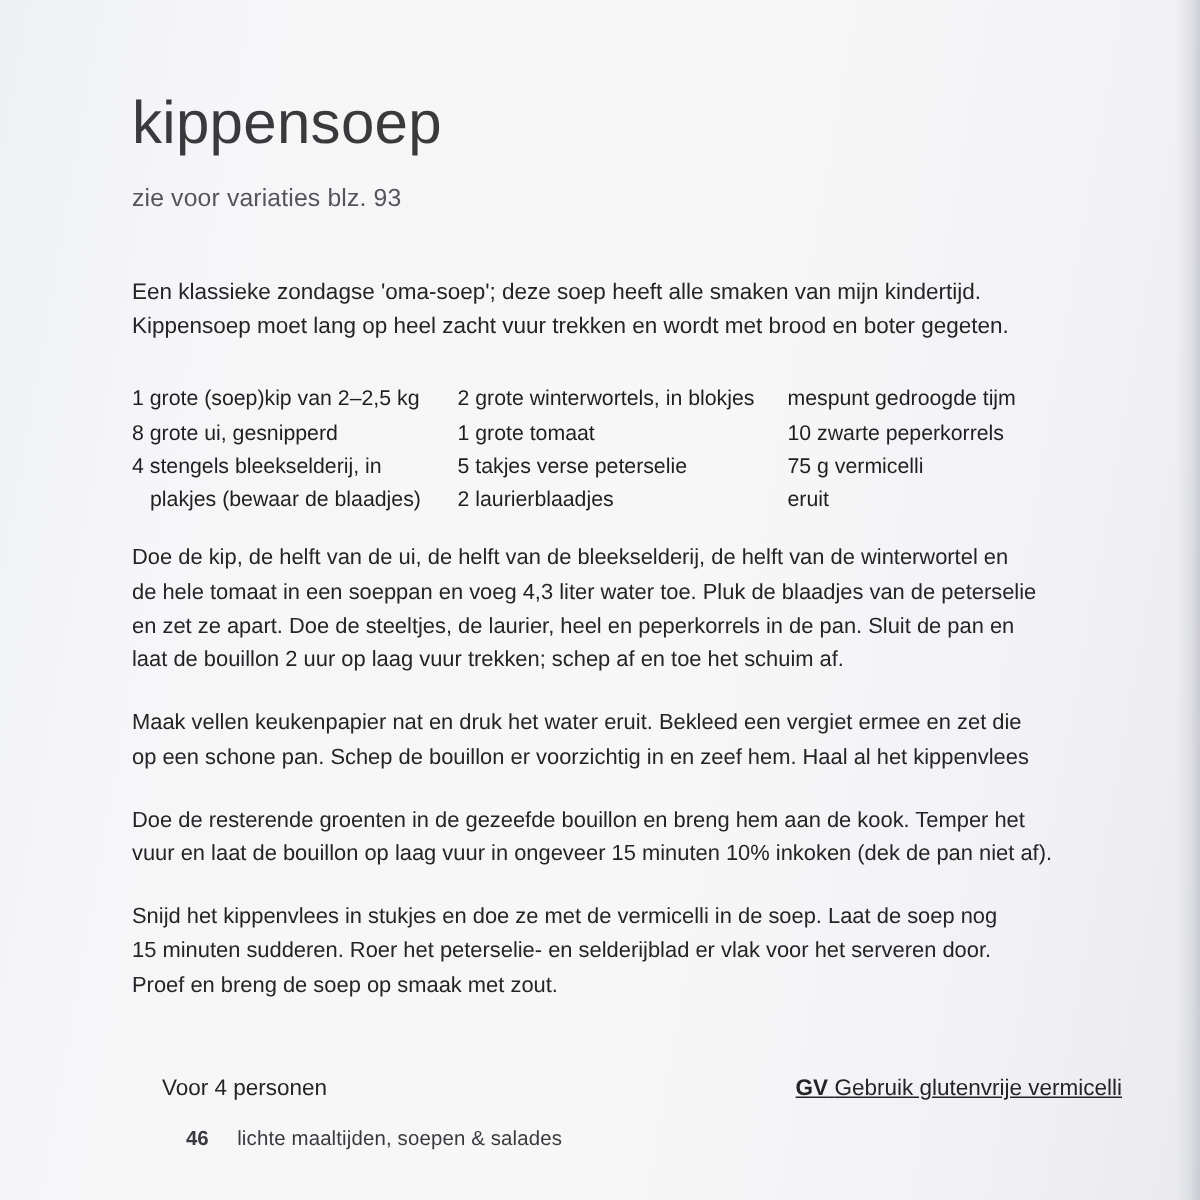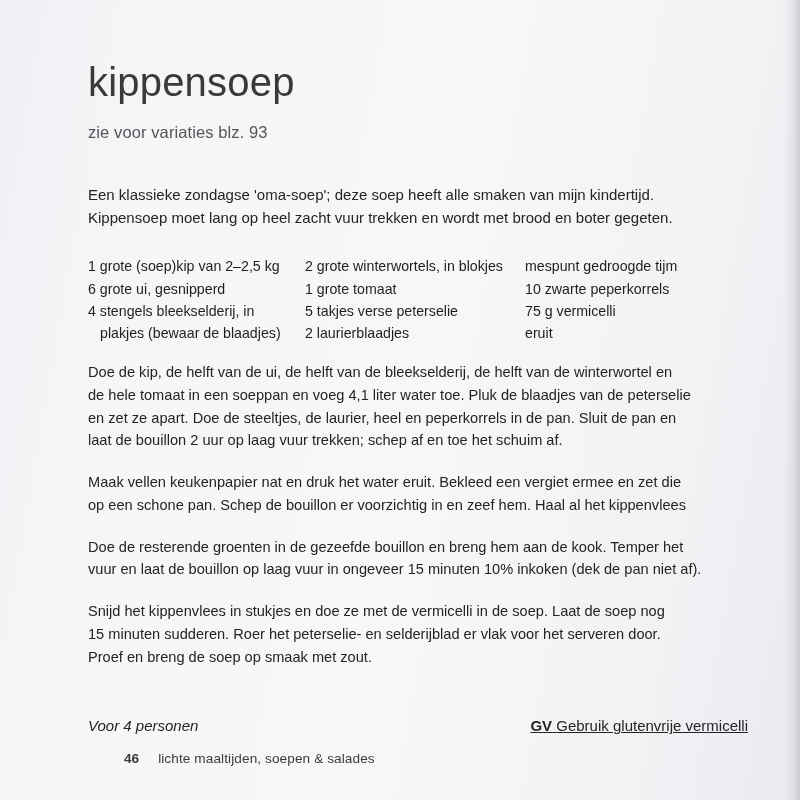--- a/index.html
+++ b/index.html
@@ -91,22 +91,22 @@
 
   .footnote-row {
     display: flex;
     justify-content: space-between;
     align-items: baseline;
     padding-top: 30px;
     font-size: 15px;
     color: #242426;
   }
   .serves {
-    font-style: italic;
     white-space: nowrap;
+    margin-left: 20px;
   }
   .gv-note { white-space: nowrap; text-decoration: underline; }
   .gv-tag { font-weight: 700; }
 
   .page-footer {
     position: absolute;
     left: 88px;
     top: 751px;
     display: flex;
     align-items: baseline;
@@ -127,21 +127,21 @@
     <p class="recipe-subtitle">zie voor variaties blz. 93</p>
 
     <p class="intro">
       <span class="ln">Een klassieke zondagse 'oma-soep'; deze soep heeft alle smaken van mijn kindertijd.</span>
       <span class="ln">Kippensoep moet lang op heel zacht vuur trekken en wordt met brood en boter gegeten.</span>
     </p>
 
     <div class="ingredients">
       <div class="ing-col c1">
         <div class="ing-item">1 grote (soep)kip van 2–2,5 kg</div>
-        <div class="ing-item">6 grote ui, gesnipperd</div>
+        <div class="ing-item">8 grote ui, gesnipperd</div>
         <div class="ing-item">4 stengels bleekselderij, in</div>
         <div class="ing-item">
             <span class="cont">plakjes (bewaar de blaadjes)</span>
           </div>
       </div>
       <div class="ing-col c2">
         <div class="ing-item">2 grote winterwortels, in blokjes</div>
         <div class="ing-item">1 grote tomaat</div>
         <div class="ing-item">5 takjes verse peterselie</div>
         <div class="ing-item">2 laurierblaadjes</div>
@@ -150,21 +150,21 @@
         <div class="ing-item">mespunt gedroogde tijm</div>
         <div class="ing-item">10 zwarte peperkorrels</div>
         <div class="ing-item">75 g vermicelli</div>
         <div class="ing-item">eruit</div>
       </div>
     </div>
 
     <div class="steps">
       <p class="step">
         <span class="ln">Doe de kip, de helft van de ui, de helft van de bleekselderij, de helft van de winterwortel en</span>
-        <span class="ln">de hele tomaat in een soeppan en voeg 4,1 liter water toe. Pluk de blaadjes van de peterselie</span>
+        <span class="ln">de hele tomaat in een soeppan en voeg 4,3 liter water toe. Pluk de blaadjes van de peterselie</span>
         <span class="ln">en zet ze apart. Doe de steeltjes, de laurier, heel en peperkorrels in de pan. Sluit de pan en</span>
         <span class="ln">laat de bouillon 2 uur op laag vuur trekken; schep af en toe het schuim af.</span>
       </p>
       <p class="step">
         <span class="ln">Maak vellen keukenpapier nat en druk het water eruit. Bekleed een vergiet ermee en zet die</span>
         <span class="ln">op een schone pan. Schep de bouillon er voorzichtig in en zeef hem. Haal al het kippenvlees</span>
       </p>
       <p class="step">
         <span class="ln">Doe de resterende groenten in de gezeefde bouillon en breng hem aan de kook. Temper het</span>
         <span class="ln">vuur en laat de bouillon op laag vuur in ongeveer 15 minuten 10% inkoken (dek de pan niet af).</span>

